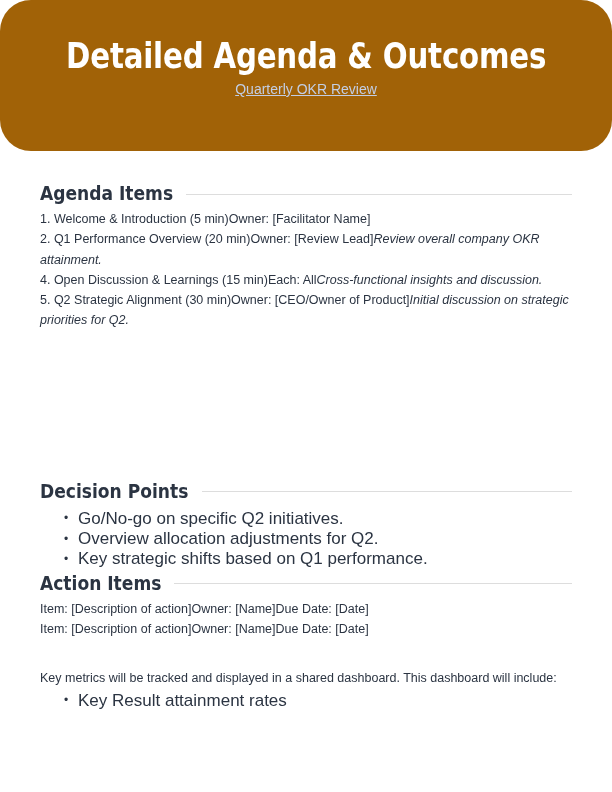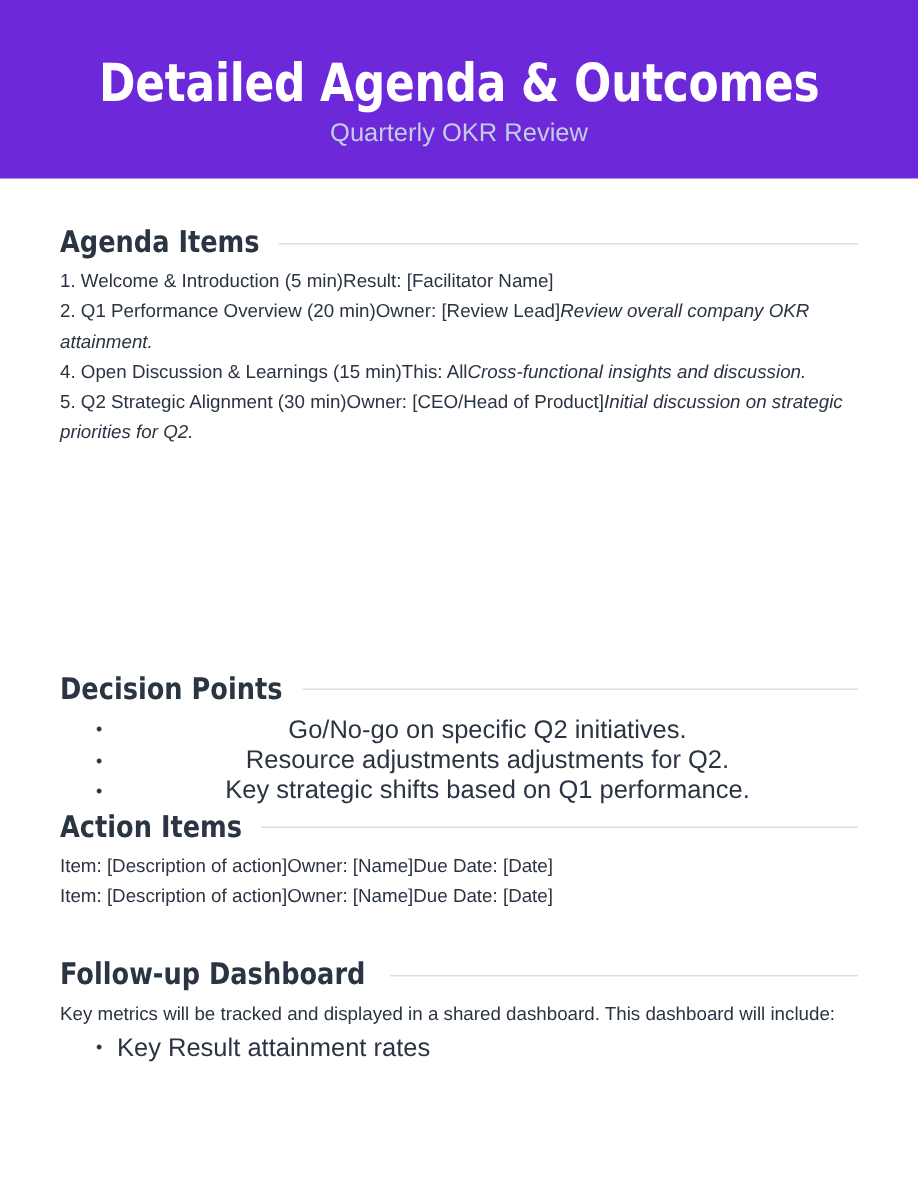--- a/index.html
+++ b/index.html
@@ -11,46 +11,48 @@
     height: 792px;
     background: #ffffff;
     font-family: "Liberation Sans", sans-serif;
     color: #2b3442;
     overflow: hidden;
   }
 
   
   .banner {
     width: 612px;
-    height: 119px;
-    background: #6d28d9;
+    height: 151px;
+    background: #a16207;
     box-sizing: border-box;
     display: flex;
     flex-direction: column;
     align-items: center;
     justify-content: flex-start;
     padding-top: 36px;
+    border-radius: 31px;
   }
   .banner-title {
     font-family: "DejaVu Sans Condensed", "Liberation Sans Narrow", "Liberation Sans", sans-serif;
     font-weight: bold;
     font-size: 35px;
     line-height: 40px;
     letter-spacing: -0.2px;
     color: #ffffff;
     transform: scaleX(0.93);
     white-space: nowrap;
   }
   .banner-subtitle {
     font-family: "Liberation Sans", sans-serif;
-    font-size: 17px;
+    font-size: 14px;
     line-height: 20px;
     color: #c3cee4;
     margin-top: 3px;
     white-space: nowrap;
+    text-decoration: underline;
   }
 
   
   .content {
     padding: 0 40px;
     box-sizing: border-box;
     width: 612px;
   }
 
   
@@ -106,21 +108,21 @@
     position: absolute;
     left: 0;
     top: -0.5px;
     font-size: 12px;
     color: #2b3442;
   }
 
   
   .sec-agenda     { margin-top: 29px; }
   .sec-agenda .list-body   { margin-top: 3px; }
-  .sec-decision   { margin-top: 0; padding-top: 147px; text-align: center; }
+  .sec-decision   { margin-top: 0; padding-top: 147px; }
   .sec-decision ul { margin-top: 5px; }
   .sec-action     { }
   .sec-action .list-body   { margin-top: 3px; }
   .sec-followup   { margin-top: 29px; }
   .sec-followup .intro { margin-top: 4px; }
   .sec-followup ul { margin-top: 2px; }
 </style>
 </head>
 <body>
 
@@ -130,55 +132,51 @@
 </div>
 
 <div class="content">
 
   <div class="sec-agenda">
     <div class="section-head">
       <span class="section-head-text">Agenda Items</span>
       <span class="section-rule"></span>
     </div>
     <div class="list-body">
-      <p class="para"><span class="b">1. Welcome &amp; Introduction (5 min)</span><span>Result: [Facilitator Name]</span><span class="i"></span></p>
+      <p class="para"><span class="b">1. Welcome &amp; Introduction (5 min)</span><span>Owner: [Facilitator Name]</span><span class="i"></span></p>
       <p class="para"><span class="b">2. Q1 Performance Overview (20 min)</span><span>Owner: [Review Lead]</span><span class="i">Review overall company OKR attainment.</span></p>
-      <p class="para"><span class="b">4. Open Discussion &amp; Learnings (15 min)</span><span>This: All</span><span class="i">Cross-functional insights and discussion.</span></p>
-      <p class="para"><span class="b">5. Q2 Strategic Alignment (30 min)</span><span>Owner: [CEO/Head of Product]</span><span class="i">Initial discussion on strategic priorities for Q2.</span></p>
+      <p class="para"><span class="b">4. Open Discussion &amp; Learnings (15 min)</span><span>Each: All</span><span class="i">Cross-functional insights and discussion.</span></p>
+      <p class="para"><span class="b">5. Q2 Strategic Alignment (30 min)</span><span>Owner: [CEO/Owner of Product]</span><span class="i">Initial discussion on strategic priorities for Q2.</span></p>
     </div>
   </div>
 
   <div class="sec-decision">
     <div class="section-head">
       <span class="section-head-text">Decision Points</span>
       <span class="section-rule"></span>
     </div>
     <ul class="bullets">
       <li>Go/No-go on specific Q2 initiatives.</li>
-      <li>Resource adjustments adjustments for Q2.</li>
+      <li>Overview allocation adjustments for Q2.</li>
       <li>Key strategic shifts based on Q1 performance.</li>
     </ul>
   </div>
 
   <div class="sec-action">
     <div class="section-head">
       <span class="section-head-text">Action Items</span>
       <span class="section-rule"></span>
     </div>
     <div class="list-body">
       <p class="para"><span class="b">Item:</span><span> [Description of action]</span><span class="b">Owner:</span><span> [Name]</span><span class="b">Due Date:</span><span> [Date]</span></p>
       <p class="para"><span class="b">Item:</span><span> [Description of action]</span><span class="b">Owner:</span><span> [Name]</span><span class="b">Due Date:</span><span> [Date]</span></p>
     </div>
   </div>
 
   <div class="sec-followup">
-    <div class="section-head">
-      <span class="section-head-text">Follow-up Dashboard</span>
-      <span class="section-rule"></span>
-    </div>
     <p class="para intro">Key metrics will be tracked and displayed in a shared dashboard. This dashboard will include:</p>
     <ul class="bullets">
       <li>Key Result attainment rates</li>
 
     </ul>
 
   </div>
 
 </div>
 

